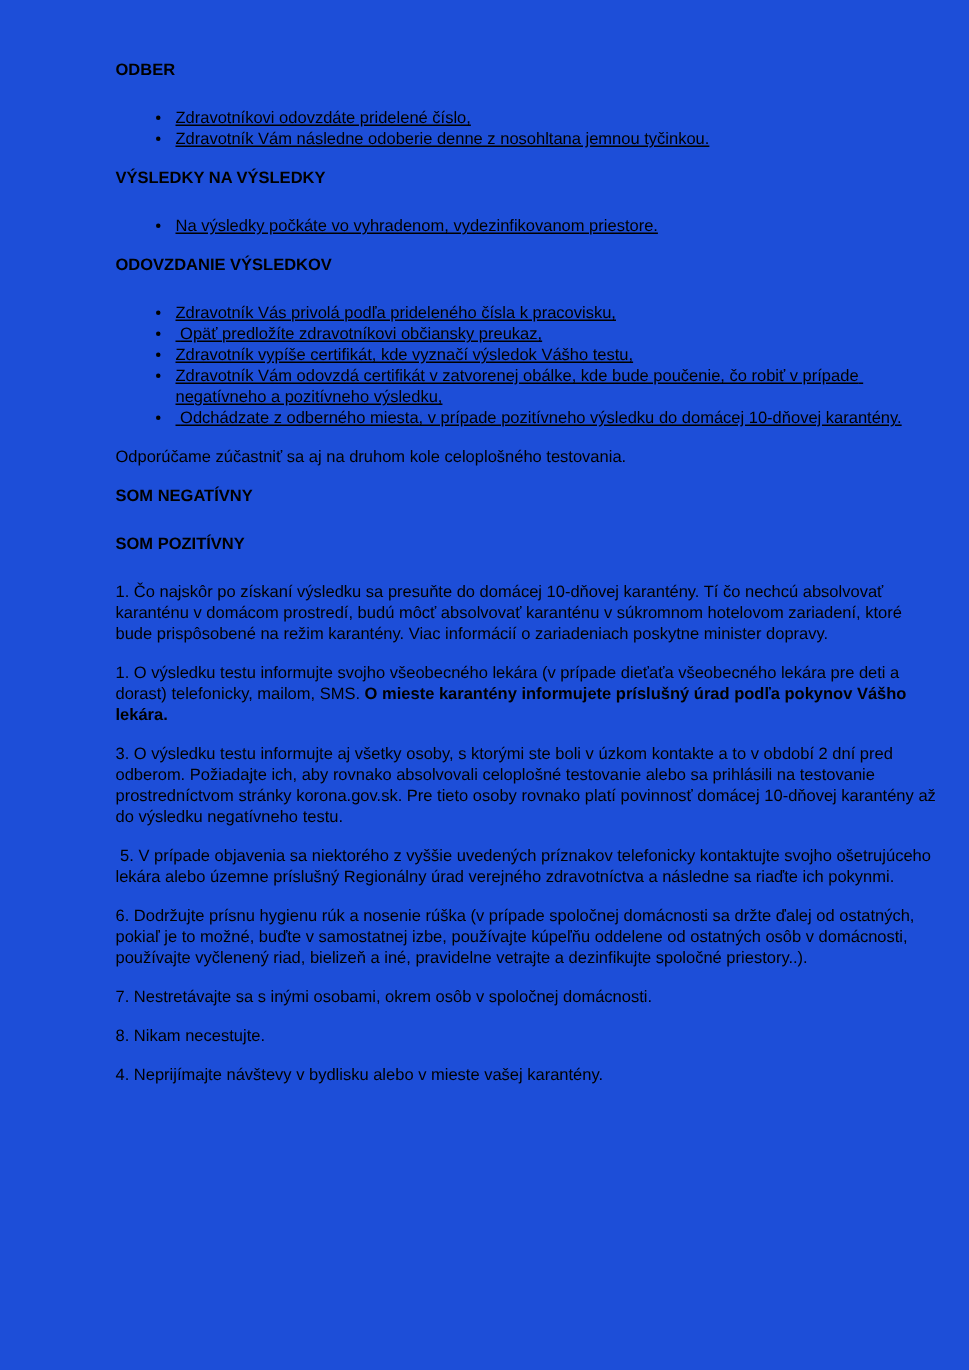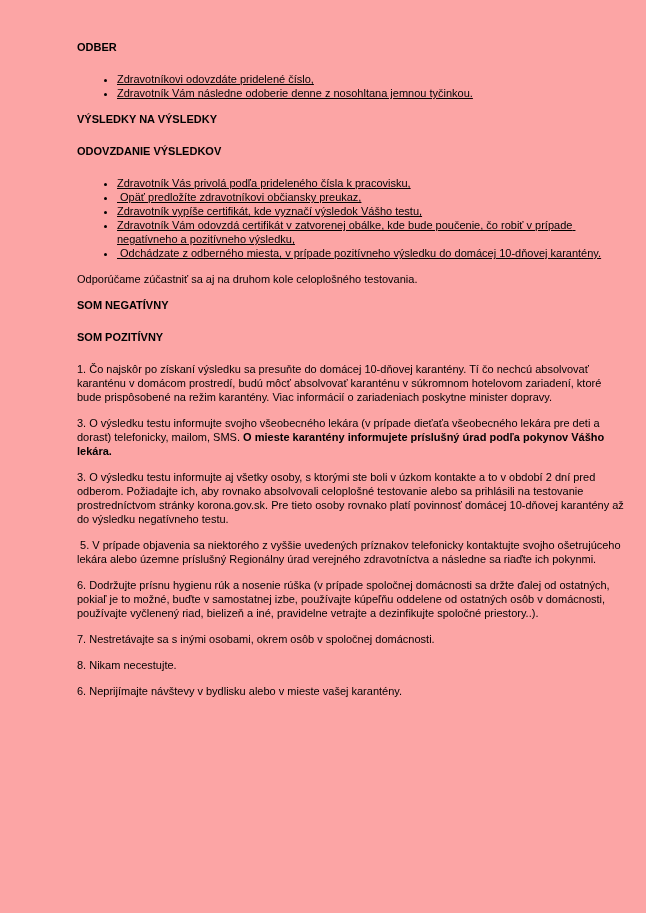--- a/index.html
+++ b/index.html
@@ -5,21 +5,21 @@
   html, body {
     margin: 0;
     padding: 0;
     background: #ffffff;
   }
   .page {
     position: relative;
     width: 646px;
     height: 913px;
     box-sizing: border-box;
-    background: #fca5a5;
+    background: #1d4ed8;
     padding: 40px 20px 0 77px;
     font-family: "Liberation Sans", sans-serif;
     font-size: 11px;
     line-height: 14px;
     color: #000000;
     overflow: hidden;
   }
   h3.doc-heading {
     font-size: 11px;
     line-height: 14px;
@@ -53,38 +53,41 @@
 
 <div class="page">
 
   <h3 class="doc-heading first">ODBER</h3>
   <ul class="doc-list">
     <li>Zdravotníkovi odovzdáte pridelené číslo,</li>
     <li>Zdravotník Vám následne odoberie denne z nosohltana jemnou tyčinkou.</li>
   </ul>
 
   <h3 class="doc-heading">VÝSLEDKY NA VÝSLEDKY</h3>
+  <ul class="doc-list">
+    <li>Na výsledky počkáte vo vyhradenom, vydezinfikovanom priestore.</li>
+  </ul>
 
   <h3 class="doc-heading">ODOVZDANIE VÝSLEDKOV</h3>
   <ul class="doc-list">
     <li>Zdravotník Vás privolá podľa prideleného čísla k pracovisku,</li>
     <li> Opäť predložíte zdravotníkovi občiansky preukaz,</li>
     <li>Zdravotník vypíše certifikát, kde vyznačí výsledok Vášho testu,</li>
     <li>Zdravotník Vám odovzdá certifikát v zatvorenej obálke, kde bude poučenie, čo robiť v prípade negatívneho a pozitívneho výsledku,</li>
     <li> Odchádzate z odberného miesta, v prípade pozitívneho výsledku do domácej 10-dňovej karantény.</li>
   </ul>
 
   <p class="doc-para">Odporúčame zúčastniť sa aj na druhom kole celoplošného testovania.</p>
 
 
   <h3 class="doc-heading">SOM NEGATÍVNY</h3>
 
   <h3 class="doc-heading">SOM POZITÍVNY</h3>
   <p class="doc-para">1. Čo najskôr po získaní výsledku sa presuňte do domácej 10-dňovej karantény. Tí čo nechcú absolvovať karanténu v domácom prostredí, budú môcť absolvovať karanténu v súkromnom hotelovom zariadení, ktoré bude prispôsobené na režim karantény. Viac informácií o zariadeniach poskytne minister dopravy.</p>
-  <p class="doc-para"><span>3. O výsledku testu informujte svojho všeobecného lekára (v prípade dieťaťa všeobecného lekára pre deti a dorast) telefonicky, mailom, SMS. </span><span class="b">O mieste karantény informujete príslušný úrad podľa pokynov Vášho lekára.</span></p>
+  <p class="doc-para"><span>1. O výsledku testu informujte svojho všeobecného lekára (v prípade dieťaťa všeobecného lekára pre deti a dorast) telefonicky, mailom, SMS. </span><span class="b">O mieste karantény informujete príslušný úrad podľa pokynov Vášho lekára.</span></p>
   <p class="doc-para">3. O výsledku testu informujte aj všetky osoby, s ktorými ste boli v úzkom kontakte a to v období 2 dní pred odberom. Požiadajte ich, aby rovnako absolvovali celoplošné testovanie alebo sa prihlásili na testovanie prostredníctvom stránky korona.gov.sk. Pre tieto osoby rovnako platí povinnosť domácej 10-dňovej karantény až do výsledku negatívneho testu.</p>
   <p class="doc-para"> 5. V prípade objavenia sa niektorého z vyššie uvedených príznakov telefonicky kontaktujte svojho ošetrujúceho lekára alebo územne príslušný Regionálny úrad verejného zdravotníctva a následne sa riaďte ich pokynmi.</p>
   <p class="doc-para">6. Dodržujte prísnu hygienu rúk a nosenie rúška (v prípade spoločnej domácnosti sa držte ďalej od ostatných, pokiaľ je to možné, buďte v samostatnej izbe, používajte kúpeľňu oddelene od ostatných osôb v domácnosti, používajte vyčlenený riad, bielizeň a iné, pravidelne vetrajte a dezinfikujte spoločné priestory..).</p>
   <p class="doc-para">7. Nestretávajte sa s inými osobami, okrem osôb v spoločnej domácnosti.</p>
   <p class="doc-para">8. Nikam necestujte.</p>
-  <p class="doc-para">6. Neprijímajte návštevy v bydlisku alebo v mieste vašej karantény.</p>
+  <p class="doc-para">4. Neprijímajte návštevy v bydlisku alebo v mieste vašej karantény.</p>
 
 </div>
 
 </body></html>

